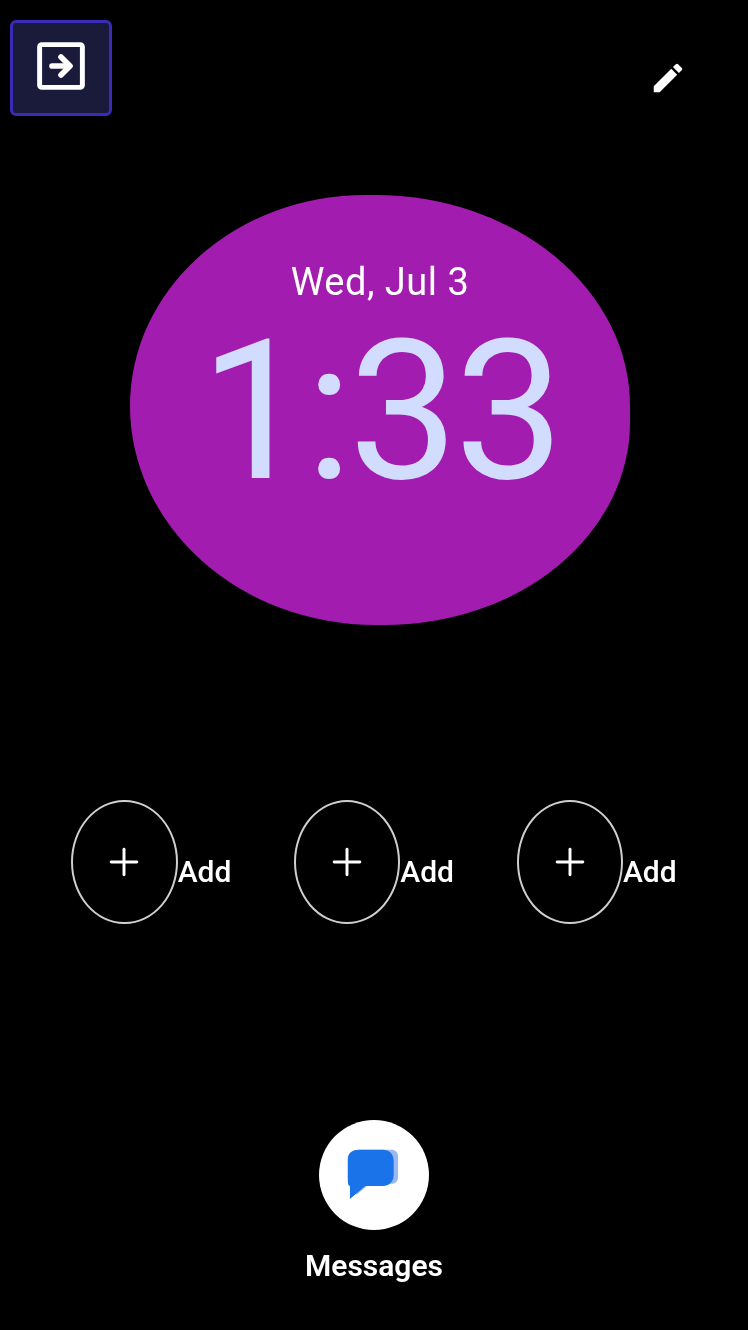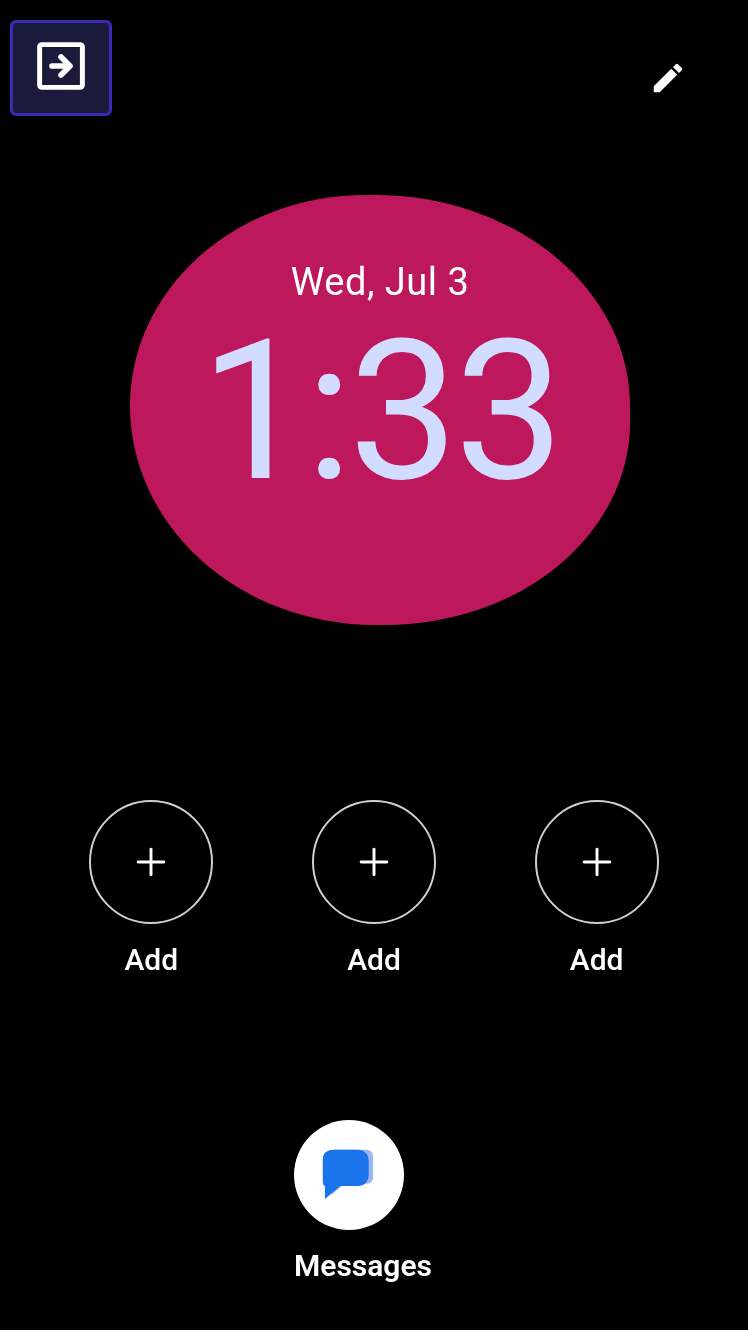--- a/index.html
+++ b/index.html
@@ -54,21 +54,21 @@
     height: 38px;
   }
 
   
   .clock-widget {
     position: absolute;
     left: 130px;
     top: 195px;
     width: 500px;
     height: 430px;
-    background: #be185d;
+    background: #a21caf;
     
     border-radius: 48% 52% 50% 50% / 50% 50% 48% 52%;
     display: flex;
     flex-direction: column;
     align-items: center;
     justify-content: flex-start;
   }
   .clock-date {
     margin-top: 65px;
     font-size: 38px;
@@ -91,21 +91,21 @@
     top: 800px;
     left: 0;
     right: 0;
     display: flex;
     justify-content: space-around;
     align-items: flex-start;
     padding: 0 40px;
   }
   .shortcut-item {
     display: flex;
-    flex-direction: column;
+    flex-direction: row;
     align-items: center;
     width: 160px;
   }
   .shortcut-circle {
     width: 120px;
     height: 120px;
     border: 2px solid #cfcfcf;
     border-radius: 50%;
     display: flex;
     align-items: center;
@@ -129,20 +129,21 @@
     left: 0;
     right: 0;
     display: flex;
     justify-content: space-around;
     align-items: flex-start;
     padding: 0 40px;
   }
   .dock-item {
     display: flex;
     flex-direction: column;
+    align-items: center;
     width: 160px;
   }
   .dock-icon {
     width: 110px;
     height: 110px;
     border-radius: 50%;
     background: #ffffff;
     display: flex;
     align-items: center;
     justify-content: center;

